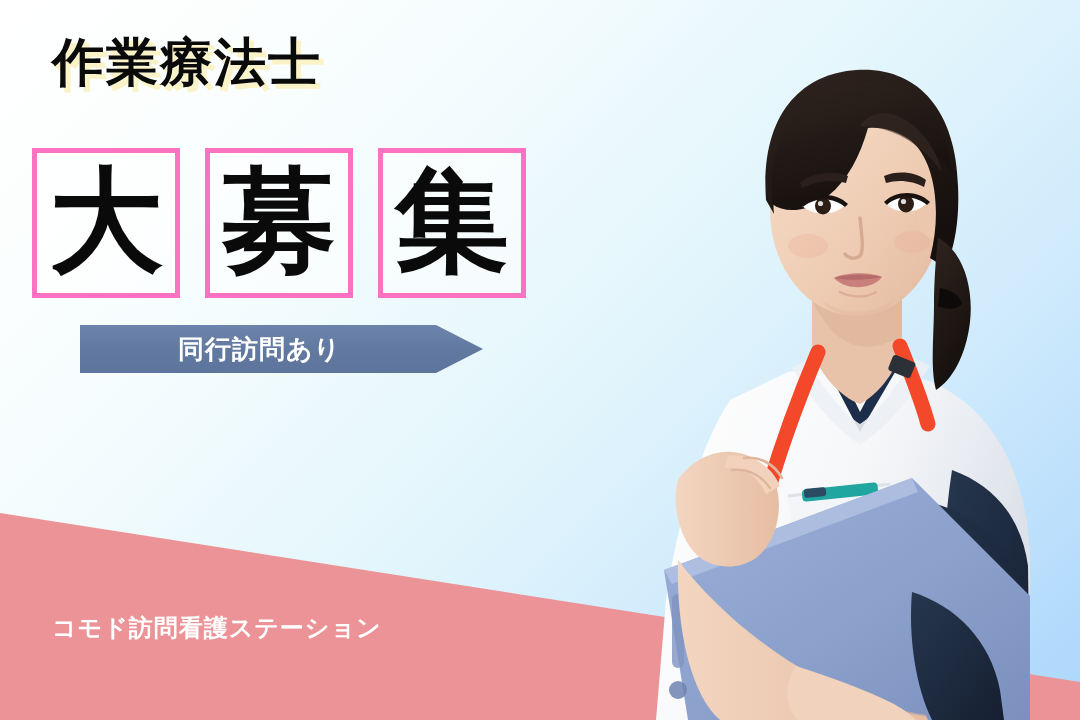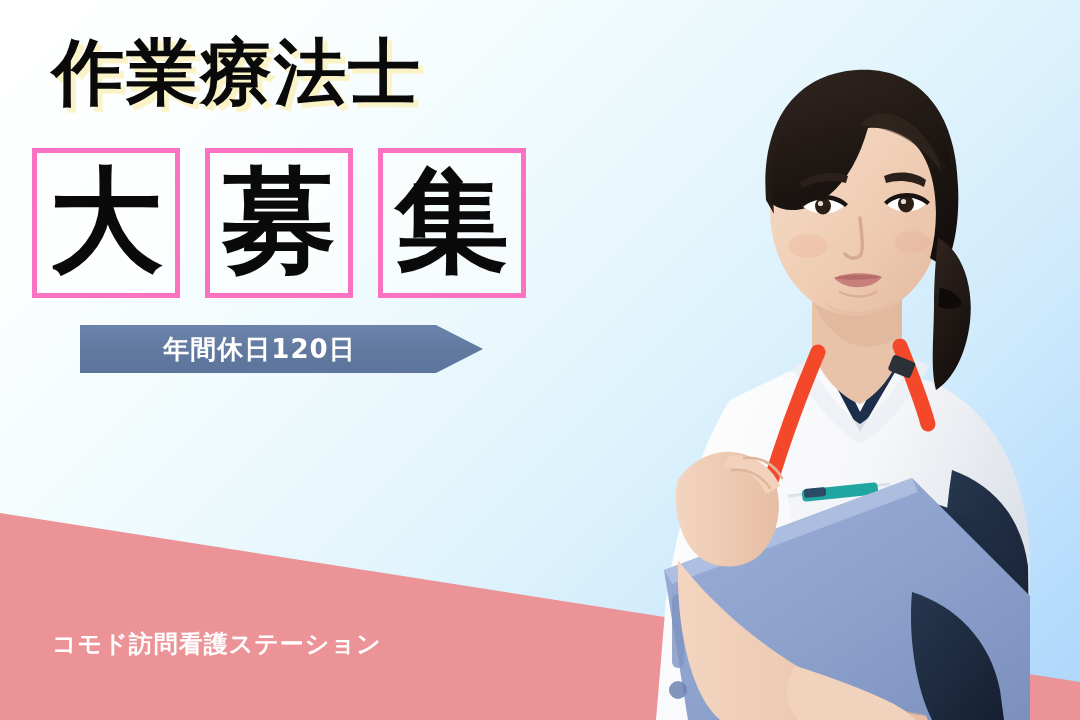--- a/index.html
+++ b/index.html
@@ -40,21 +40,21 @@
     width:520px; height:720px;
     z-index:4;
   }
   .photo svg { display:block; width:520px; height:720px; }
 
   
   .headline {
     position:absolute;
     left:52px; top:36px;
     z-index:6;
-    font-size:72px;
+    font-size:52px;
     font-weight:bold;
     letter-spacing:2px;
     color:#0a0a0a;
     text-shadow:4px 4px 0 #fbf3c8, 5px 5px 0 #fbf3c8;
     white-space:nowrap;
     line-height:1.0;
   }
 
   
   .boxrow {
@@ -103,21 +103,21 @@
     font-size:26px;
     font-weight:bold;
     letter-spacing:1px;
     white-space:nowrap;
     line-height:1;
   }
 
   
   .brand {
     position:absolute;
-    left:52px; top:628px;
+    left:52px; top:612px;
     z-index:6;
     color:#ffffff;
     font-size:24px;
     font-weight:bold;
     letter-spacing:1px;
     white-space:nowrap;
   }
 </style>
 </head>
 <body>
@@ -272,19 +272,19 @@
     <div class="charbox">
       <span>募</span>
     </div>
     <div class="charbox">
       <span>集</span>
     </div>
   </div>
 
   <div class="ribbons">
     <div class="ribbon">
-      <span>年間休日120日</span>
+      <span>同行訪問あり</span>
     </div>
   </div>
 
   <div class="brand">コモド訪問看護ステーション</div>
 
 </div>
 
 </body></html>

